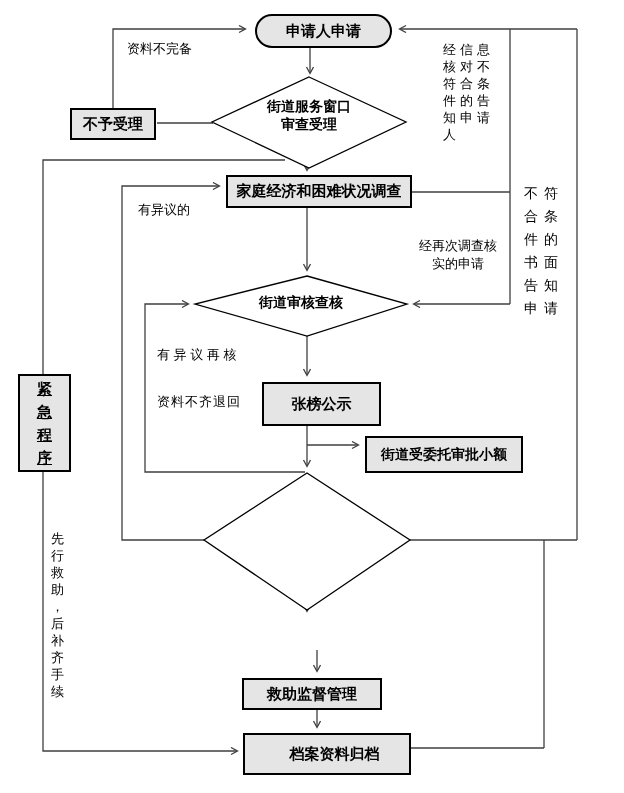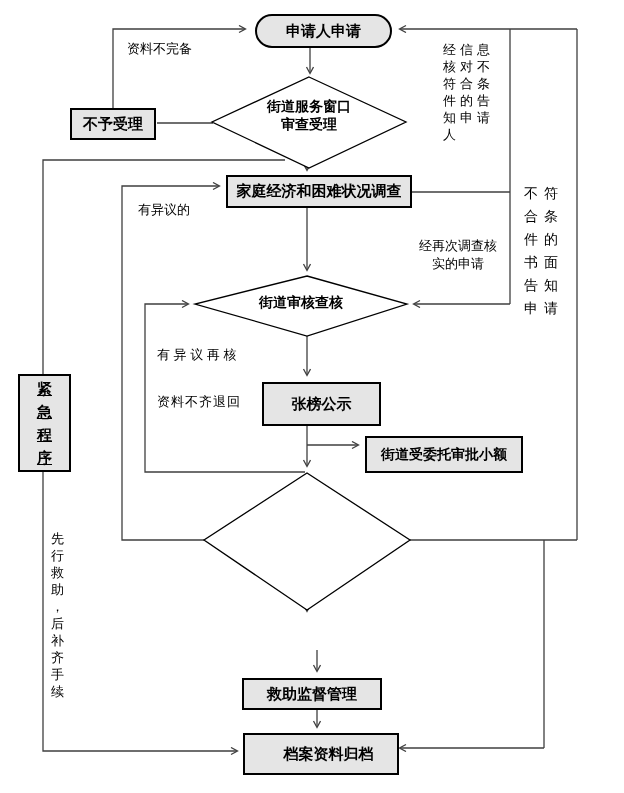--- a/index.html
+++ b/index.html
@@ -101,21 +101,21 @@
 
   <div class="node" style="left:365px;top:436px;width:158px;height:37px;font-size:14px;">
     <span>街道受委托审批小额</span>
   </div>
 
 
   <div class="node" style="left:242px;top:678px;width:140px;height:32px;">
     <span>救助监督管理</span>
   </div>
 
-  <div class="node" style="left:243px;top:733px;width:156px;height:42px;padding-left:15px;">
+  <div class="node" style="left:243px;top:733px;width:168px;height:42px;padding-left:15px;">
     <span>档案资料归档</span>
   </div>
 
   <div class="node emgbox" style="left:18px;top:374px;width:53px;height:98px;">
     <div class="emg-inner">紧急程序</div>
   </div>
 
   <div class="dtext" style="left:236px;top:98px;width:146px;height:48px;">
     <span>街道服务窗口</span>
     <span>审查受理</span>

